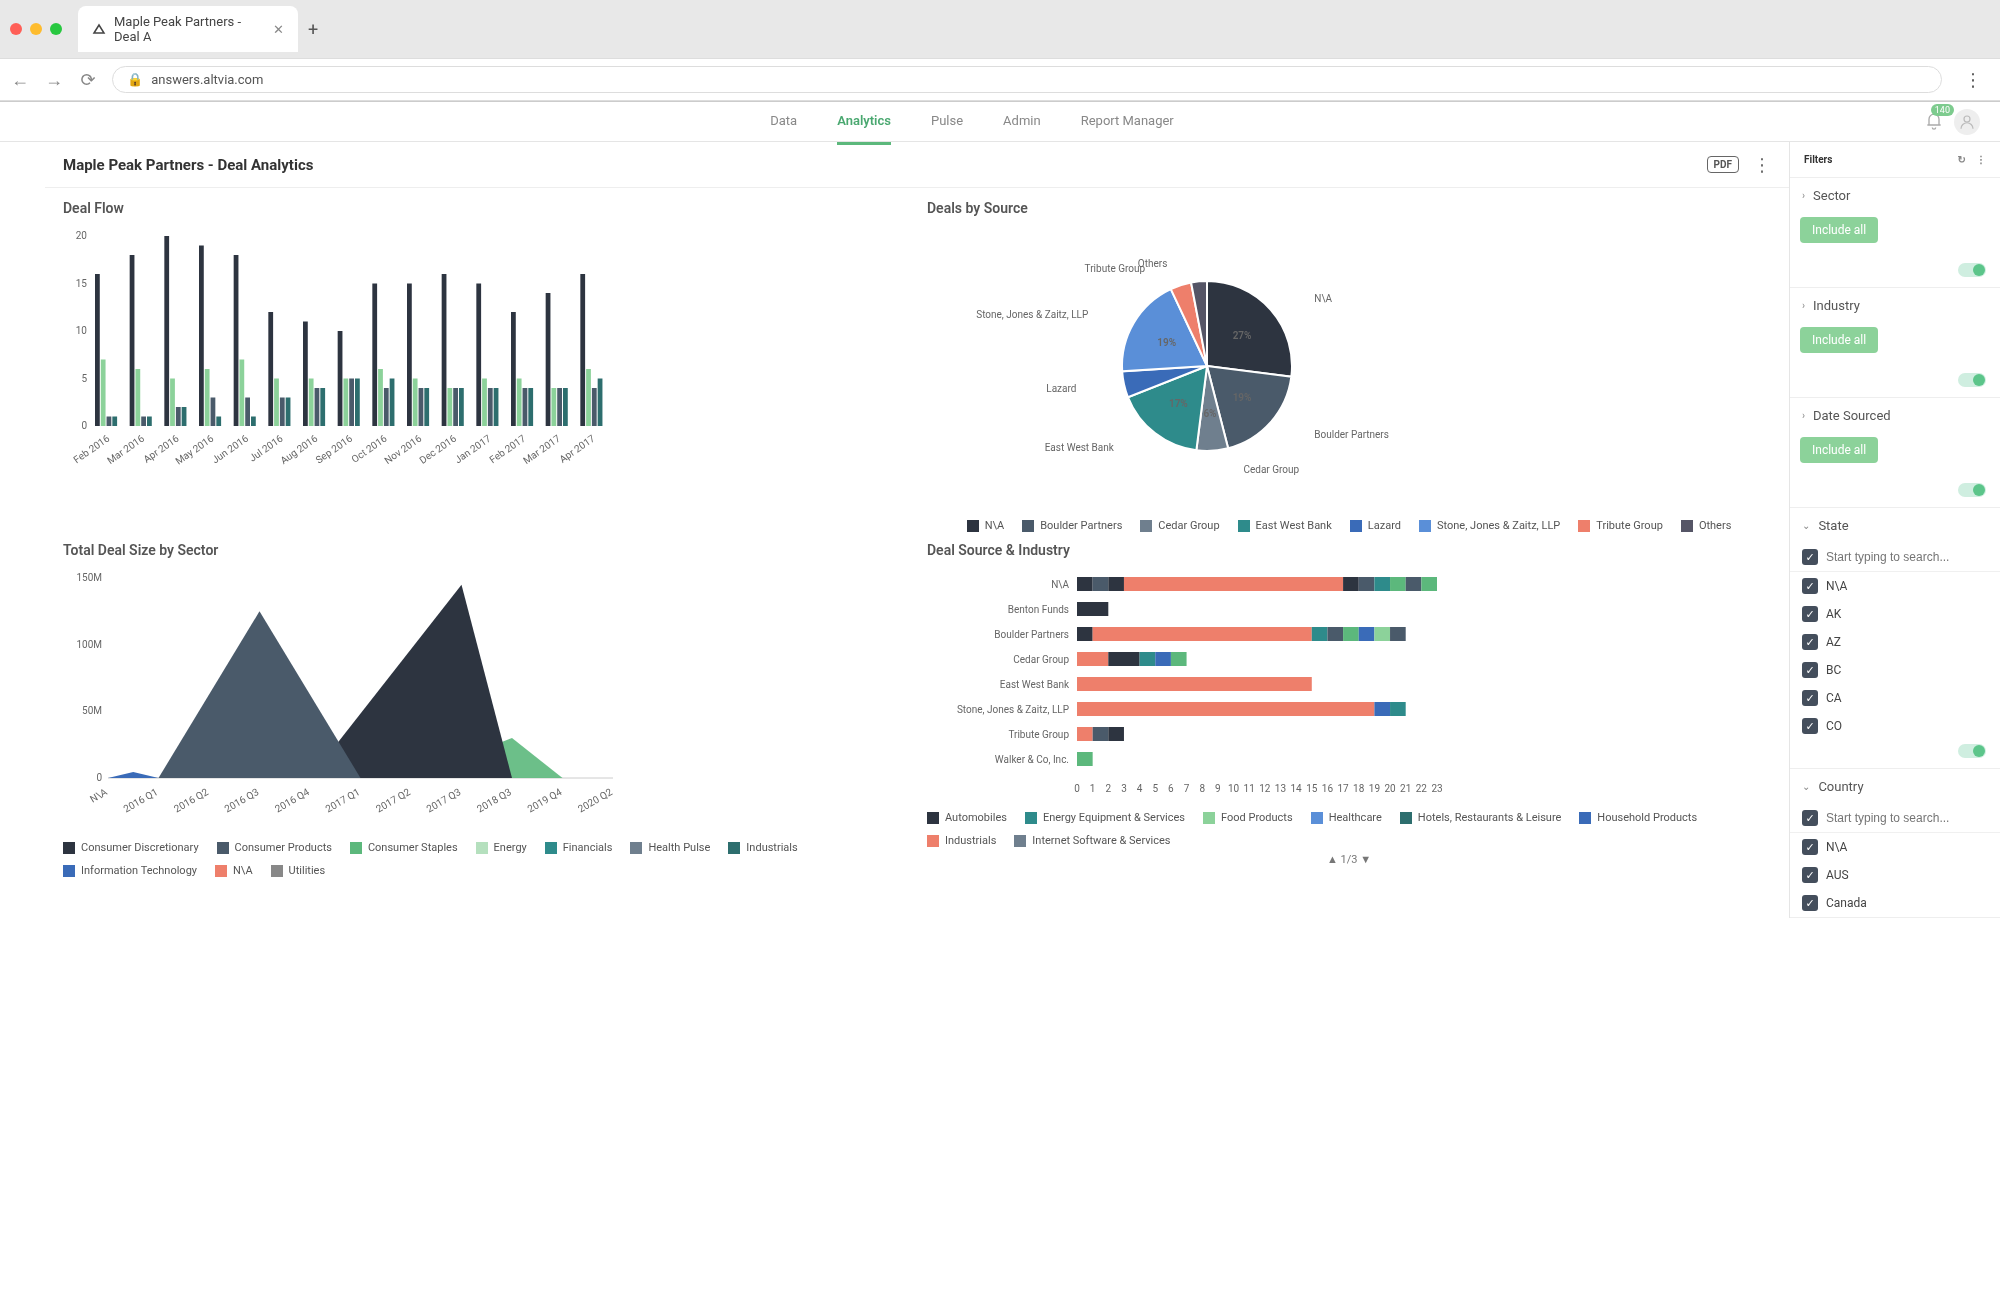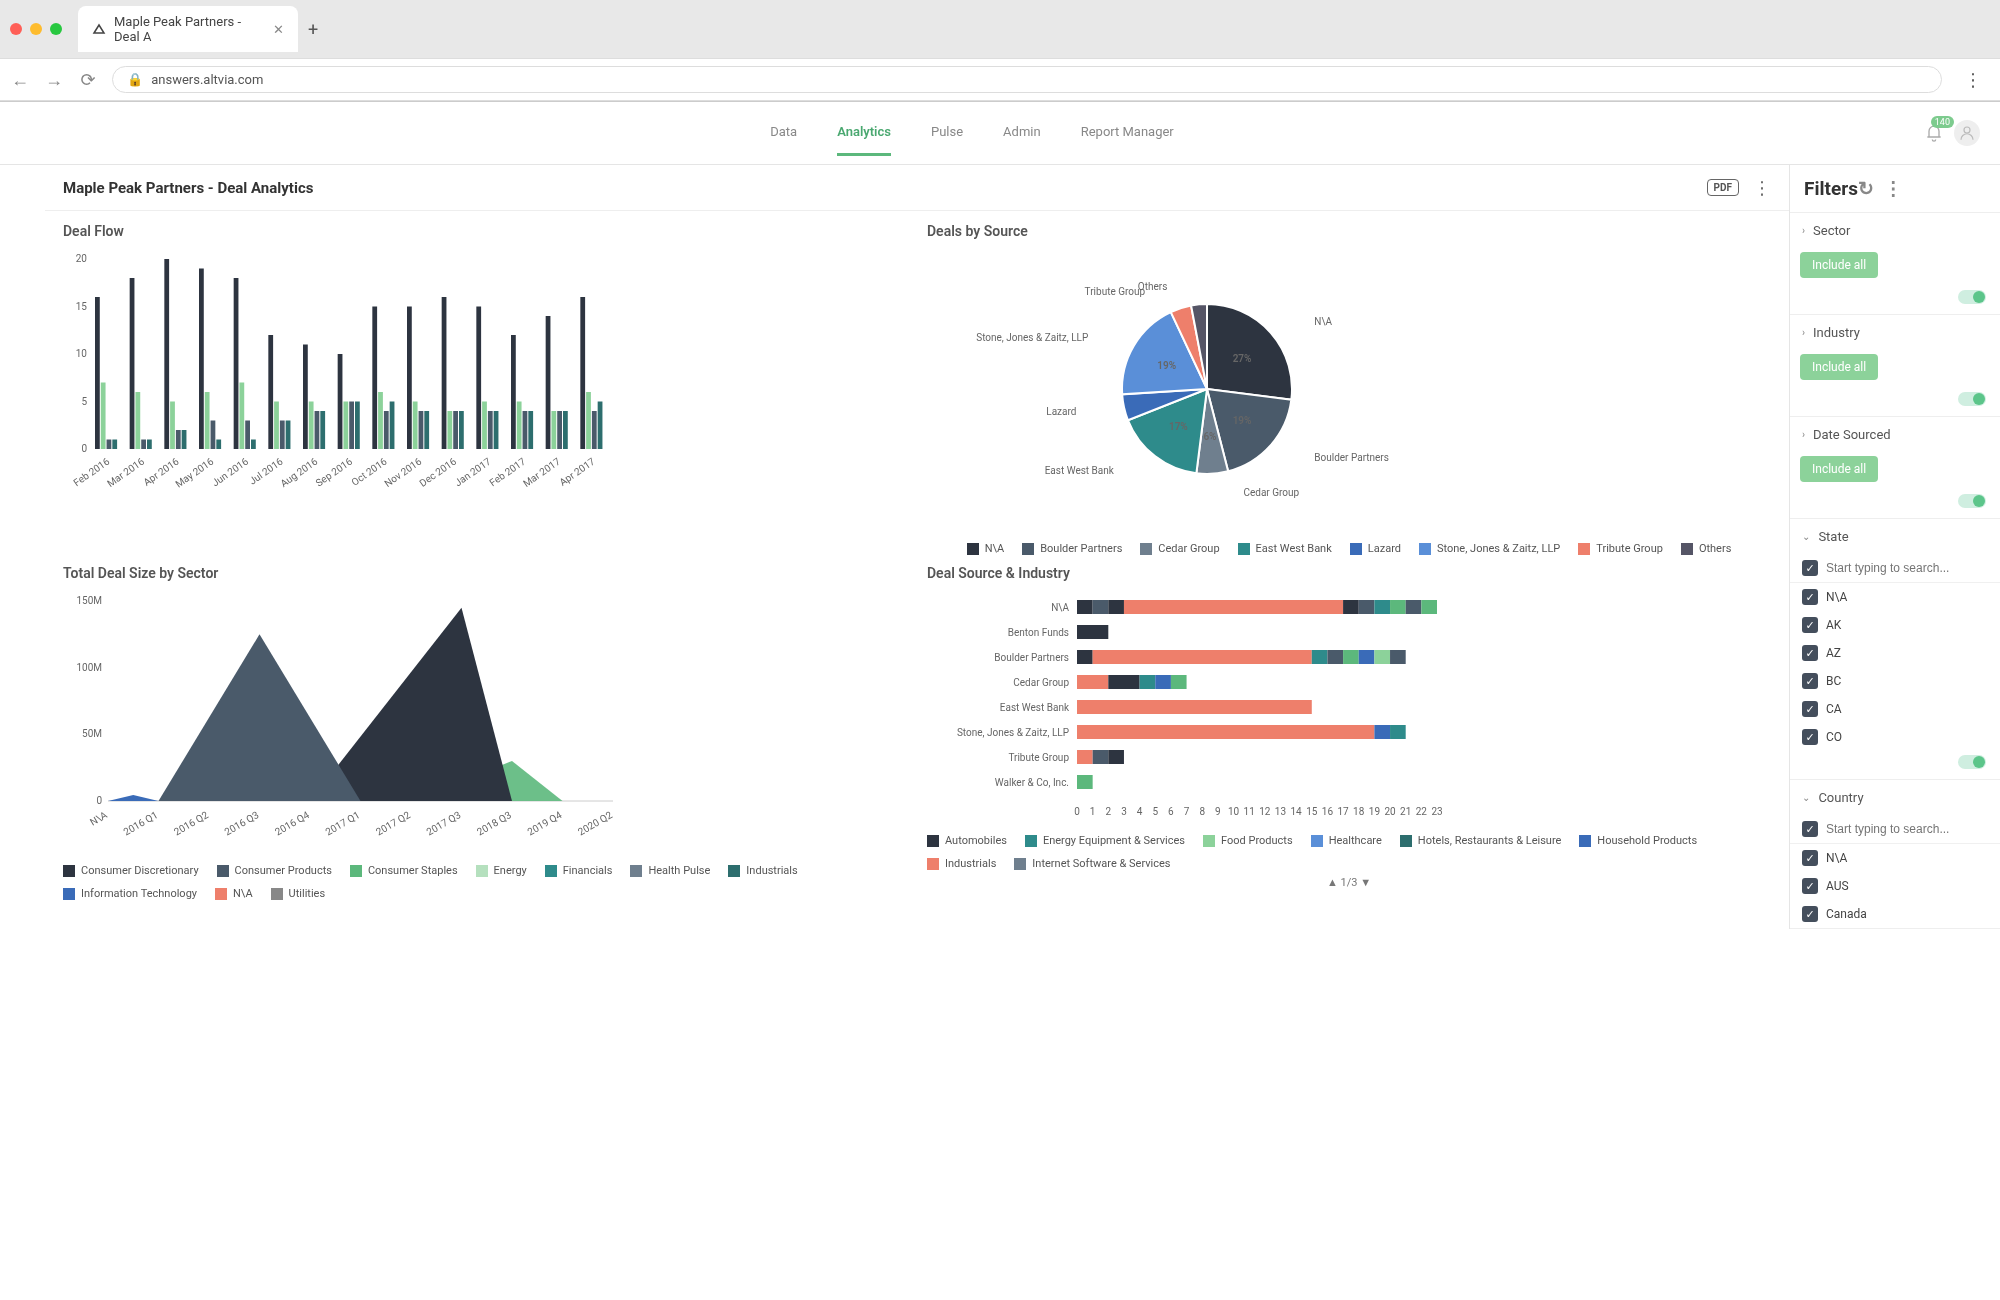--- a/index.html
+++ b/index.html
@@ -12,21 +12,21 @@
 .tab { background: #fff; border-radius: 8px 8px 0 0; padding: 8px 14px; display: flex; align-items: center; gap: 8px; font-size: 13px; color: #444; width: 220px; }
 .tab .favicon { width: 14px; height: 14px; display: inline-flex; align-items: center; justify-content: center; }
 .tab .close-x { margin-left: auto; color: #888; cursor: pointer; }
 .newtab { margin-left: 10px; font-size: 18px; color: #555; cursor: pointer; }
 .addrbar { display: flex; align-items: center; gap: 14px; padding: 6px 10px; background: #fff; border-top: 1px solid #ddd; border-bottom: 1px solid #ddd; }
 .nav-btn { color: #888; font-size: 18px; cursor: pointer; width: 20px; text-align: center; }
 .urlbox { flex: 1; display: flex; align-items: center; gap: 8px; border: 1px solid #ddd; border-radius: 20px; padding: 5px 14px; color: #555; }
 .lock-icon { color: #777; }
 .menu-dots { font-size: 18px; color: #555; cursor: pointer; padding: 4px 8px; }
 .app { display: flex; flex-direction: column; }
-.topnav { display: flex; align-items: center; border-bottom: 1px solid #e5e5e5; padding: 0 20px; height: 63px; text-align: center; }
+.topnav { display: flex; align-items: center; border-bottom: 1px solid #e5e5e5; padding: 0 20px; height: 40px; text-align: center; }
 .topnav .tabs { display: flex; gap: 40px; margin: 0 auto; }
 .topnav .tabs a { color: #888; text-decoration: none; padding: 14px 0; cursor: pointer; }
 .topnav .tabs a.active { color: #4aa870; border-bottom: 3px solid #5cb87c; font-weight: 600; }
 .topnav .right { display: flex; align-items: center; gap: 10px; }
 .notif { position: relative; color: #999; cursor: pointer; }
 .notif .badge { position: absolute; top: -6px; right: -10px; background: #7dcb8e; color: #fff; font-size: 9px; padding: 1px 4px; border-radius: 8px; }
 .avatar { width: 26px; height: 26px; border-radius: 50%; background: #eee; display: inline-flex; align-items: center; justify-content: center; color: #aaa; }
 .main-row { display: flex; }
 .content { flex: 1; border-right: 1px solid #e5e5e5; margin-left: 45px; }
 .page-header { display: flex; align-items: center; justify-content: space-between; padding: 12px 18px; border-bottom: 1px solid #eee; }
@@ -36,27 +36,27 @@
 .kebab { font-size: 18px; color: #666; cursor: pointer; }
 .charts-grid { display: grid; grid-template-columns: 1fr 1fr; gap: 10px 20px; padding: 12px 18px 18px; }
 .chart-card h3 { font-size: 14px; font-weight: 600; color: #555; margin-bottom: 10px; }
 .chart-body { position: relative; }
 svg text { font-size: 10px; fill: #666; }
 .legend { display: flex; flex-wrap: wrap; gap: 10px 18px; margin-top: 10px; justify-content: center; font-size: 11px; color: #555; }
 .legend .item { display: flex; align-items: center; gap: 6px; }
 .swatch { width: 12px; height: 12px; display: inline-block; }
 .pager { text-align: center; font-size: 11px; color: #777; margin-top: 6px; }
 .filters-panel { width: 210px; background: #fafafa; padding: 0; }
-.filters-head { display: flex; align-items: center; padding: 12px 14px; border-bottom: 1px solid #eee; font-weight: 700; font-size: 19px; background: #fff; }
+.filters-head { display: flex; align-items: center; justify-content: space-between; padding: 12px 14px; border-bottom: 1px solid #eee; font-weight: 700; font-size: 10px; background: #fff; }
 .filters-head .actions { display: flex; gap: 10px; color: #888; }
 .filters-head .actions span { cursor: pointer; }
 .filter-group { border-bottom: 1px solid #eee; background: #fff; margin: 0; }
 .fg-head { padding: 10px 12px; display: flex; align-items: center; gap: 8px; color: #555; font-size: 13px; cursor: pointer; }
 .fg-head .caret { color: #888; font-size: 10px; }
-.pill { display: inline-block; background: #8cd29a; color: #fff; padding: 6px 12px; border-radius: 4px; font-size: 12px; cursor: pointer; margin: 4px 0 8px 10px; }
+.pill { display: inline-block; background: #8cd29a; color: #fff; padding: 6px 12px; border-radius: 4px; font-size: 12px; cursor: pointer; margin: 4px 0 16px 10px; }
 .toggle-row { display: flex; justify-content: flex-end; padding: 4px 14px 10px; }
 .toggle { width: 28px; height: 14px; background: #cfeee0; border-radius: 10px; position: relative; cursor: pointer; }
 .toggle::after { content: ""; position: absolute; right: 1px; top: 1px; width: 12px; height: 12px; border-radius: 50%; background: #5cc58a; }
 .search-row { display: flex; align-items: center; gap: 8px; padding: 6px 12px; border-bottom: 1px solid #f0f0f0; }
 .search-row input { border: none; background: transparent; font-size: 12px; color: #888; outline: none; flex: 1; }
 .check-row { display: flex; align-items: center; gap: 8px; padding: 6px 12px; font-size: 12px; color: #444; }
 .checkbox { width: 16px; height: 16px; background: #444e5c; border-radius: 3px; display: inline-flex; align-items: center; justify-content: center; color: #fff; font-size: 11px; cursor: pointer; }
 </style>
 </head>
 <body>

